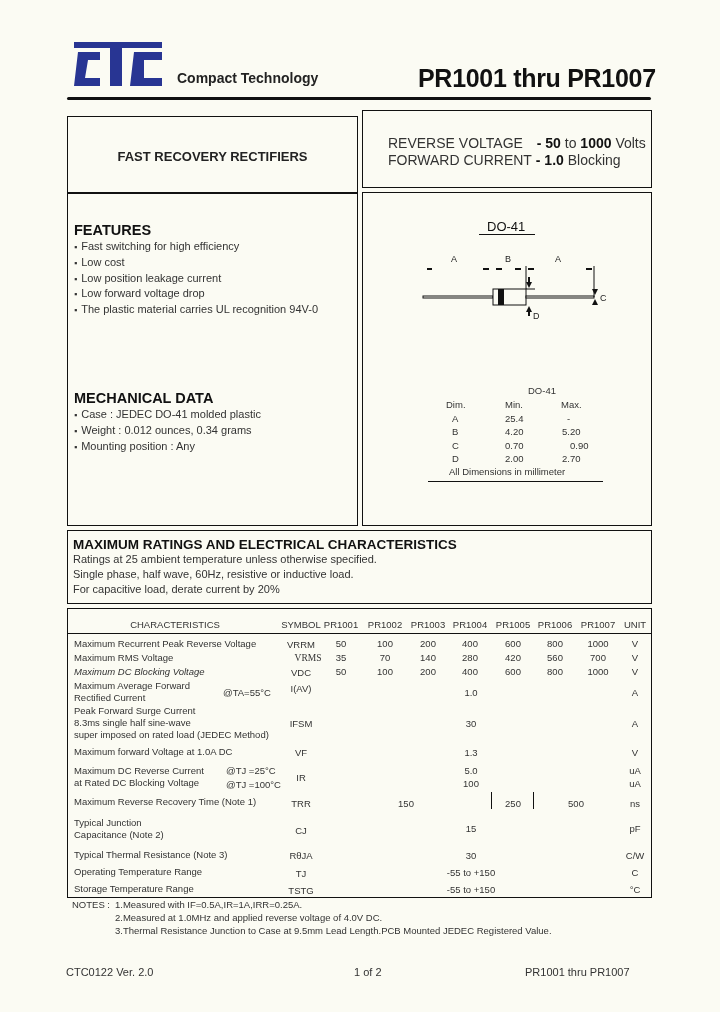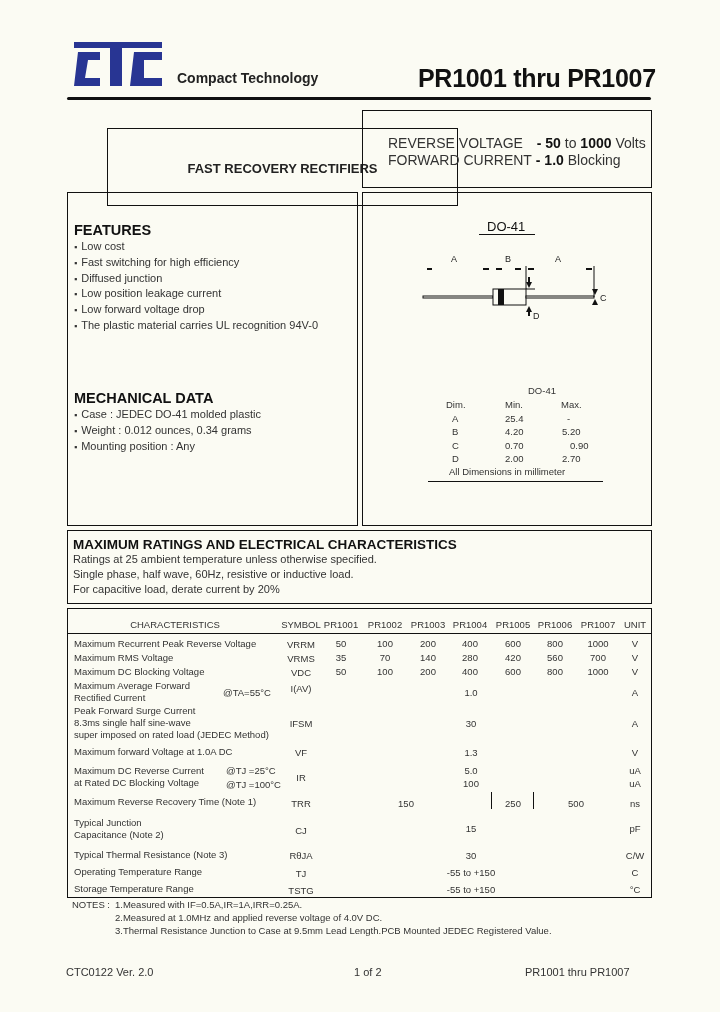--- a/index.html
+++ b/index.html
@@ -7,21 +7,21 @@
     width:720px; height:1012px; background:#fbfbf3; position:relative;
     font-family:"Liberation Sans", sans-serif; color:#222; overflow:hidden;
   }
   .abs { position:absolute; }
   .box { position:absolute; border:1px solid #111; box-sizing:border-box; }
   .logo { left:72px; top:42px; width:92px; height:44px; }
   .company { left:177px; top:70px; font-size:14px; font-weight:bold; color:#222; }
   .title { left:418px; top:64px; font-size:25px; font-weight:bold; color:#111; letter-spacing:-0.3px; }
   .rule { left:67px; top:97px; width:584px; height:3px; background:#111; border-radius:2px; }
 
-  .type-box { left:67px; top:128px; width:351px; height:78px;margin-left:40px; }
+  .type-box { left:67px; top:116px; width:291px; height:78px; }
   .type-box .t { position:absolute; left:0; right:0; top:32px; text-align:center; font-size:13px; font-weight:bold; }
   .spec-box { left:362px; top:110px; width:290px; height:78px; }
   .spec-box .l { position:absolute; left:25px; font-size:14px; color:#333; }
   .spec-box b { color:#111; }
 
   .feat-box { left:67px; top:192px; width:291px; height:334px; }
   .draw-box { left:362px; top:192px; width:290px; height:334px; }
 
   .sec-h { position:absolute; left:6px; font-size:14.5px; font-weight:bold; color:#111; }
   .blist { position:absolute; left:6px; margin:0; padding:0; list-style:none; font-size:11px; color:#333; }
@@ -72,23 +72,22 @@
     <span>REVERSE VOLTAGE</span><b style="margin-left:10px"> - </b><b>50</b><span> to </span><b>1000</b><span> Volts</span>
   </div>
   <div class="l" style="top:41px;">
     <span>FORWARD CURRENT</span><b> - </b><b>1.0</b><span> Blocking</span>
   </div>
 </div>
 
 <div class="box feat-box">
   <div class="sec-h" style="top:29px;">FEATURES</div>
   <ul class="blist" style="top:46px;">
+    <li>Fast switching for high efficiency</li>
     <li>Low cost</li>
-    <li>Fast switching for high efficiency</li>
-    <li>Diffused junction</li>
     <li>Low position leakage current</li>
     <li>Low forward voltage drop</li>
     <li>The plastic material carries UL recognition 94V-0</li>
   </ul>
   <div class="sec-h" style="top:197px;">MECHANICAL DATA</div>
   <ul class="blist" style="top:214px;">
     <li>Case : JEDEC DO-41 molded plastic</li>
     <li>Weight : 0.012 ounces, 0.34 grams</li>
     <li>Mounting position : Any</li>
   </ul>
@@ -200,33 +199,33 @@
     <span class="cell c" style="left:360px; top:29px;">200</span>
     <span class="cell c" style="left:402px; top:29px;">400</span>
     <span class="cell c" style="left:445px; top:29px;">600</span>
     <span class="cell c" style="left:487px; top:29px;">800</span>
     <span class="cell c" style="left:530px; top:29px;">1000</span>
     <span class="cell c" style="left:567px; top:29px;">V</span>
   </div>
 
   <div>
     <span class="cell" style="left:6px; top:43px;">Maximum RMS Voltage</span>
-    <span class="cell c" style="left:233px; top:44px;">VRMS</span>
+    <span class="cell c" style="left:240px; top:44px;font-family:Liberation Serif, serif;">VRMS</span>
     <span class="cell c" style="left:273px; top:43px;">35</span>
     <span class="cell c" style="left:317px; top:43px;">70</span>
     <span class="cell c" style="left:360px; top:43px;">140</span>
     <span class="cell c" style="left:402px; top:43px;">280</span>
     <span class="cell c" style="left:445px; top:43px;">420</span>
     <span class="cell c" style="left:487px; top:43px;">560</span>
     <span class="cell c" style="left:530px; top:43px;">700</span>
     <span class="cell c" style="left:567px; top:43px;">V</span>
   </div>
 
   <div>
-    <span class="cell" style="left:6px; top:57px;">Maximum DC Blocking Voltage</span>
+    <span class="cell" style="left:6px; top:57px;font-style:italic;">Maximum DC Blocking Voltage</span>
     <span class="cell c" style="left:233px; top:58px;">VDC</span>
     <span class="cell c" style="left:273px; top:57px;">50</span>
     <span class="cell c" style="left:317px; top:57px;">100</span>
     <span class="cell c" style="left:360px; top:57px;">200</span>
     <span class="cell c" style="left:402px; top:57px;">400</span>
     <span class="cell c" style="left:445px; top:57px;">600</span>
     <span class="cell c" style="left:487px; top:57px;">800</span>
     <span class="cell c" style="left:530px; top:57px;">1000</span>
     <span class="cell c" style="left:567px; top:57px;">V</span>
   </div>

